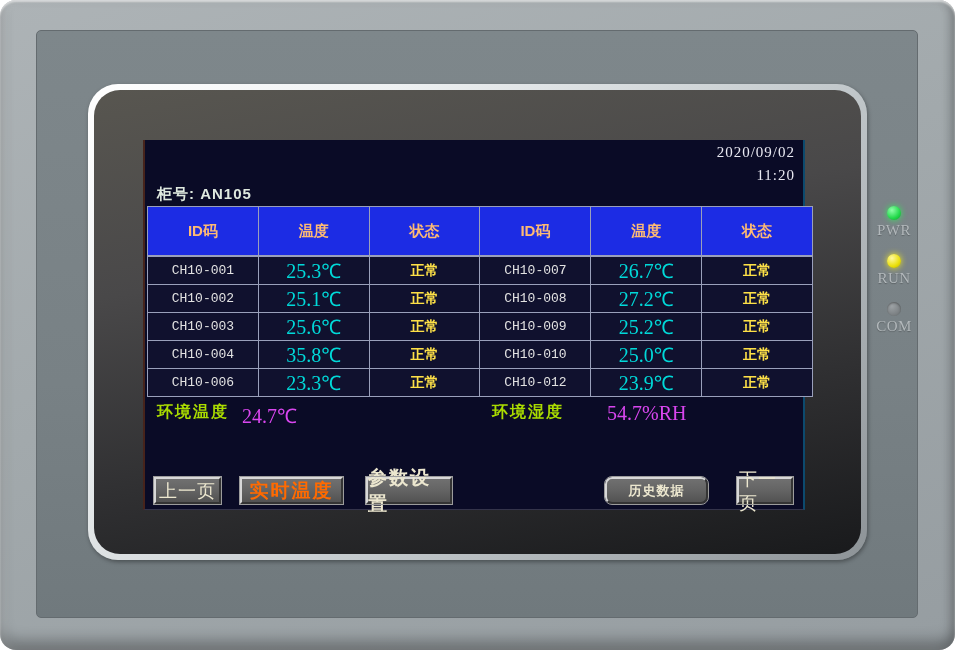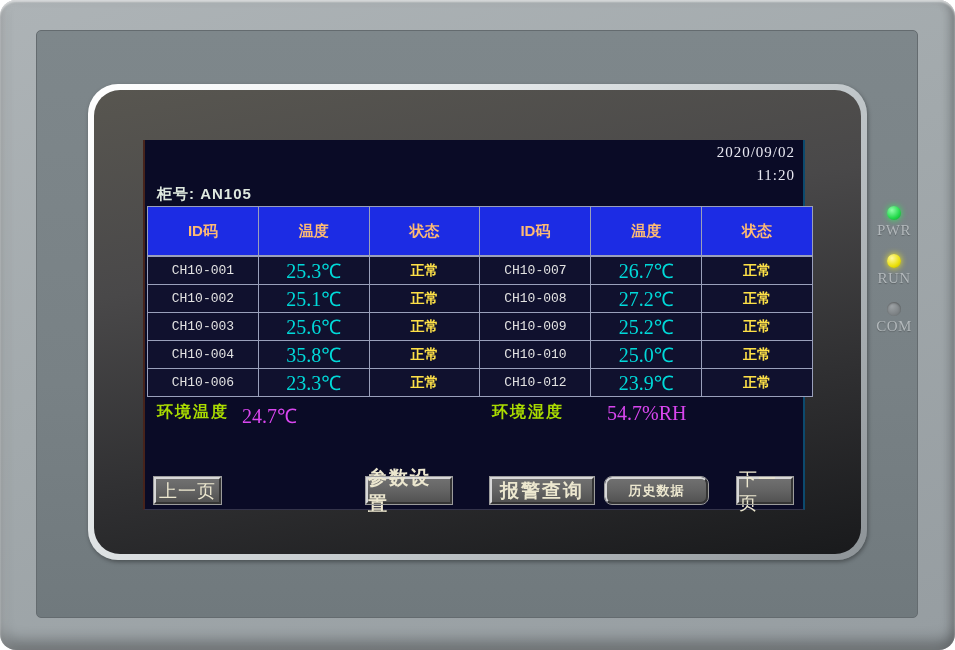--- a/index.html
+++ b/index.html
@@ -181,18 +181,18 @@
     </table>
 
     <div class="ambient">
       <span class="amb-label amb-t-label">环境温度</span>
       <span class="amb-value amb-t-value">24.7℃</span>
       <span class="amb-label amb-h-label">环境湿度</span>
       <span class="amb-value amb-h-value">54.7%RH</span>
     </div>
 
     <div class="nav-btn sz-s b1">上一页</div>
+    <div class="nav-btn sz-l b2 active">实时温度</div>
     <div class="nav-btn sz-l b3">参数设置</div>
-    <div class="nav-btn sz-l b4">报警查询</div>
     <div class="nav-btn sz-m b5">历史数据</div>
     <div class="nav-btn sz-s b6">下一页</div>
   </div>
 </div>
 
 </body></html>

